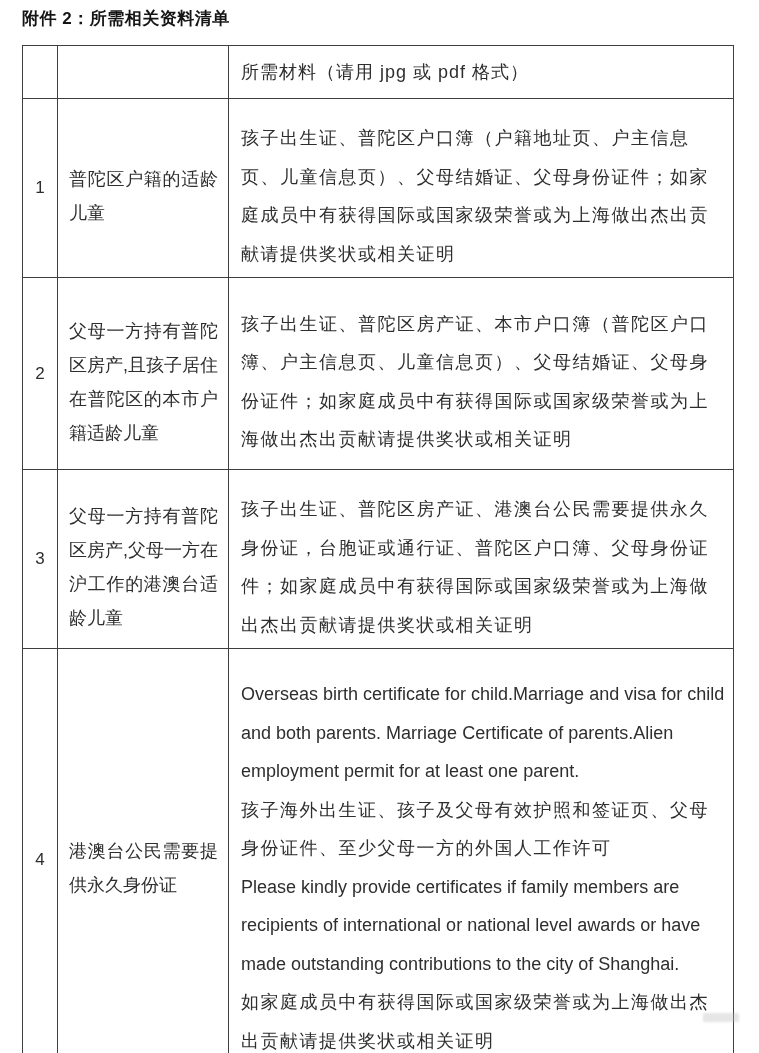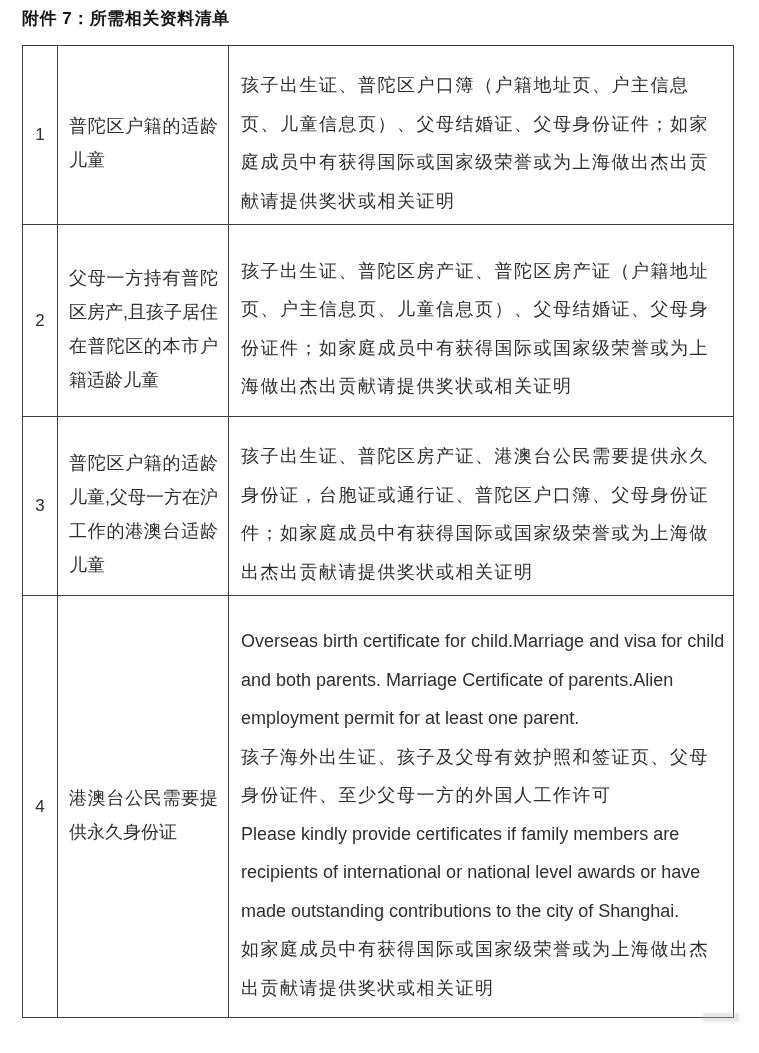--- a/index.html
+++ b/index.html
@@ -79,49 +79,56 @@
     width: 36px;
     height: 9px;
     background: #b8b8b8;
     opacity: 0.35;
     filter: blur(1px);
   }
 </style>
 </head>
 <body>
 
-<div class="doc-title">附件 7：所需相关资料清单</div>
+<div class="doc-title">附件 2：所需相关资料清单</div>
 
 <table class="materials-table">
   <colgroup>
     <col style="width:35px">
     <col style="width:171px">
     <col style="width:505px">
   </colgroup>
   <tbody>
+    <tr style="height:53px">
+      <td class="num-cell"></td>
+      <td class="cat-cell"></td>
+      <td class="header-mat-cell">
+        <span>所需材料（请用 jpg 或 pdf 格式）</span>
+      </td>
+    </tr>
 
     <tr style="height:157px">
       <td class="num-cell">1</td>
       <td class="cat-cell">普陀区户籍的适龄儿童</td>
       <td class="mat-cell">
         <p class="zh">孩子出生证、普陀区户口簿（户籍地址页、户主信息页、儿童信息页）、父母结婚证、父母身份证件；如家庭成员中有获得国际或国家级荣誉或为上海做出杰出贡献请提供奖状或相关证明</p>
       </td>
     </tr>
 
     <tr style="height:192px">
       <td class="num-cell">2</td>
       <td class="cat-cell">父母一方持有普陀区房产,且孩子居住在普陀区的本市户籍适龄儿童</td>
       <td class="mat-cell">
-        <p class="zh">孩子出生证、普陀区房产证、普陀区房产证（户籍地址页、户主信息页、儿童信息页）、父母结婚证、父母身份证件；如家庭成员中有获得国际或国家级荣誉或为上海做出杰出贡献请提供奖状或相关证明</p>
+        <p class="zh">孩子出生证、普陀区房产证、本市户口簿（普陀区户口簿、户主信息页、儿童信息页）、父母结婚证、父母身份证件；如家庭成员中有获得国际或国家级荣誉或为上海做出杰出贡献请提供奖状或相关证明</p>
       </td>
     </tr>
 
     <tr style="height:153px">
       <td class="num-cell">3</td>
-      <td class="cat-cell">普陀区户籍的适龄儿童,父母一方在沪工作的港澳台适龄儿童</td>
+      <td class="cat-cell">父母一方持有普陀区房产,父母一方在沪工作的港澳台适龄儿童</td>
       <td class="mat-cell">
         <p class="zh">孩子出生证、普陀区房产证、港澳台公民需要提供永久身份证，台胞证或通行证、普陀区户口簿、父母身份证件；如家庭成员中有获得国际或国家级荣誉或为上海做出杰出贡献请提供奖状或相关证明</p>
       </td>
     </tr>
 
     <tr style="height:422px">
       <td class="num-cell">4</td>
       <td class="cat-cell">港澳台公民需要提供永久身份证</td>
       <td class="mat-cell">
         <p class="en">Overseas birth certificate for child.Marriage and visa for child and both parents. Marriage Certificate of parents.Alien employment permit for at least one parent.</p>

